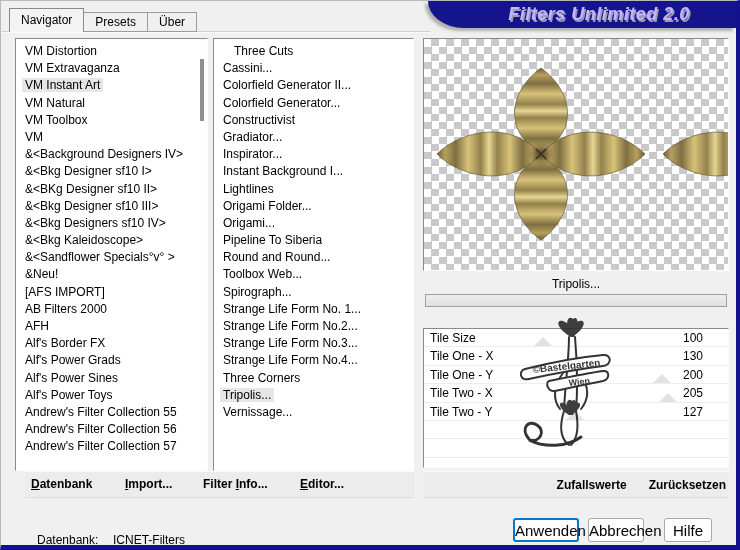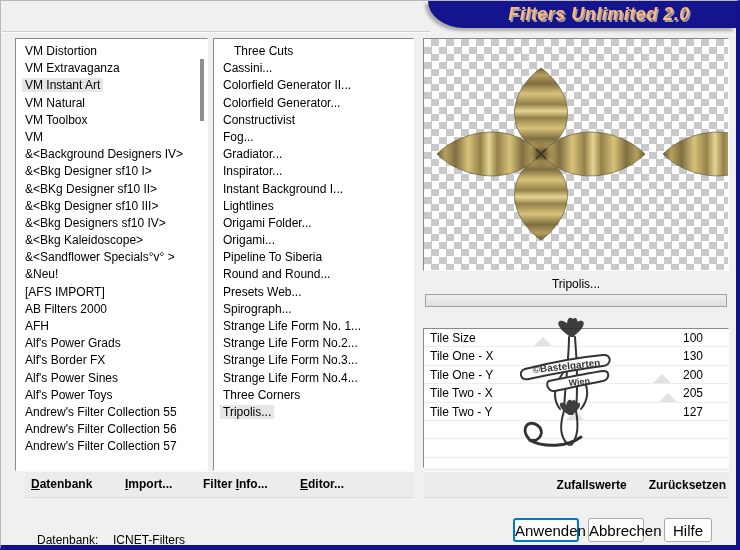--- a/index.html
+++ b/index.html
@@ -6,21 +6,21 @@
   *{box-sizing:border-box;}
   body{font-family:"Liberation Sans","DejaVu Sans",sans-serif;}
   .dialog{position:relative;width:740px;height:550px;background:#f0f0f0;
     border-left:1px solid #b8b8b8;border-top:1px solid #b8b8b8;
     border-right:4px solid #12128c;border-bottom:5px solid #12128c;
     overflow:hidden;font-size:12px;color:#000;}
   
   .banner{position:absolute;top:0;right:0;width:308px;height:27px;background:#14148c;
     border-bottom-left-radius:36px 27px;box-shadow:-3px 3px 3px rgba(110,110,110,.5);
     display:flex;align-items:center;justify-content:center;padding-left:34px;}
-  .banner .title{color:#fdba74;font-weight:bold;font-style:italic;font-size:18px;
+  .banner .title{color:#c4b5fd;font-weight:bold;font-style:italic;font-size:18px;
     letter-spacing:.5px;text-shadow:1.5px 1.5px 0 #9a9ab2;white-space:nowrap;}
   
   .tabs{position:absolute;left:9px;top:7px;height:24px;display:flex;align-items:flex-end;z-index:3;}
   .tab{padding:0 11px;background:#f0f0f0;border:1px solid #9c9c9c;height:20px;line-height:18px;
     margin-left:-1px;white-space:nowrap;}
   .tab.active{height:24px;line-height:22px;background:#f3f3f3;border:1px solid #8a8a8a;
     border-bottom:none;z-index:4;}
   .tabline{position:absolute;left:1px;top:30px;width:428px;height:1px;background:#cfcfcf;}
   .tabline2{position:absolute;left:1px;top:31px;width:428px;height:1px;background:#fbfbfb;}
   
@@ -71,20 +71,25 @@
   .btn.primary{border:2px solid #0077cf;}
   #btn-apply{left:512px;width:66px;}
   #btn-cancel{left:587px;width:56px;}
   #btn-help{left:663px;width:48px;}
 </style>
 </head>
 <body>
 
 <div class="dialog">
 
+  <div class="tabs">
+    <div class="tab active">Navigator</div>
+    <div class="tab">Presets</div>
+    <div class="tab">Über</div>
+  </div>
   <div class="tabline"></div>
   <div class="tabline2"></div>
 
   <div class="banner">
     <span class="title">Filters Unlimited 2.0</span>
   </div>
 
   <div class="listbox" id="cat-list">
       <div class="li"><span class="lit">VM Distortion</span></div>
       <div class="li"><span class="lit">VM Extravaganza</span></div>
@@ -96,53 +101,53 @@
       <div class="li"><span class="lit">&amp;&lt;Bkg Designer sf10 I&gt;</span></div>
       <div class="li"><span class="lit">&amp;&lt;BKg Designer sf10 II&gt;</span></div>
       <div class="li"><span class="lit">&amp;&lt;Bkg Designer sf10 III&gt;</span></div>
       <div class="li"><span class="lit">&amp;&lt;Bkg Designers sf10 IV&gt;</span></div>
       <div class="li"><span class="lit">&amp;&lt;Bkg Kaleidoscope&gt;</span></div>
       <div class="li"><span class="lit">&amp;&lt;Sandflower Specials°v° &gt;</span></div>
       <div class="li"><span class="lit">&amp;Neu!</span></div>
       <div class="li"><span class="lit">[AFS IMPORT]</span></div>
       <div class="li"><span class="lit">AB Filters 2000</span></div>
       <div class="li"><span class="lit">AFH</span></div>
+      <div class="li"><span class="lit">Alf's Border FX</span></div>
       <div class="li"><span class="lit">Alf's Power Grads</span></div>
-      <div class="li"><span class="lit">Alf's Border FX</span></div>
       <div class="li"><span class="lit">Alf's Power Sines</span></div>
       <div class="li"><span class="lit">Alf's Power Toys</span></div>
       <div class="li"><span class="lit">Andrew's Filter Collection 55</span></div>
       <div class="li"><span class="lit">Andrew's Filter Collection 56</span></div>
       <div class="li"><span class="lit">Andrew's Filter Collection 57</span></div>
     </div>
   <div class="vscroll-thumb"></div>
 
   <div class="listbox" id="filter-list">
       <div class="li ind"><span class="lit">Three Cuts</span></div>
       <div class="li"><span class="lit">Cassini...</span></div>
       <div class="li"><span class="lit">Colorfield Generator II...</span></div>
       <div class="li"><span class="lit">Colorfield Generator...</span></div>
       <div class="li"><span class="lit">Constructivist</span></div>
-      <div class="li"><span class="lit">Fog...</span></div>
       <div class="li"><span class="lit">Gradiator...</span></div>
       <div class="li"><span class="lit">Inspirator...</span></div>
       <div class="li"><span class="lit">Instant Background I...</span></div>
       <div class="li"><span class="lit">Lightlines</span></div>
       <div class="li"><span class="lit">Origami Folder...</span></div>
       <div class="li"><span class="lit">Origami...</span></div>
       <div class="li"><span class="lit">Pipeline To Siberia</span></div>
       <div class="li"><span class="lit">Round and Round...</span></div>
-      <div class="li"><span class="lit">Presets Web...</span></div>
+      <div class="li"><span class="lit">Toolbox Web...</span></div>
       <div class="li"><span class="lit">Spirograph...</span></div>
       <div class="li"><span class="lit">Strange Life Form No. 1...</span></div>
       <div class="li"><span class="lit">Strange Life Form No.2...</span></div>
       <div class="li"><span class="lit">Strange Life Form No.3...</span></div>
       <div class="li"><span class="lit">Strange Life Form No.4...</span></div>
       <div class="li"><span class="lit">Three Corners</span></div>
       <div class="li"><span class="lit selbg">Tripolis...</span></div>
+      <div class="li"><span class="lit">Vernissage...</span></div>
     </div>
 
   <div class="preview">
     <svg width="306" height="233" viewBox="0 0 306 233">
       <defs>
         <linearGradient id="gh" x1="0" y1="0" x2="1" y2="0">
           <stop offset="0" stop-color="#6b5f38"></stop>
             <stop offset=".08" stop-color="#b7a05e"></stop>
           <stop offset=".18" stop-color="#7e6f41"></stop>
             <stop offset=".30" stop-color="#d8c279"></stop>

